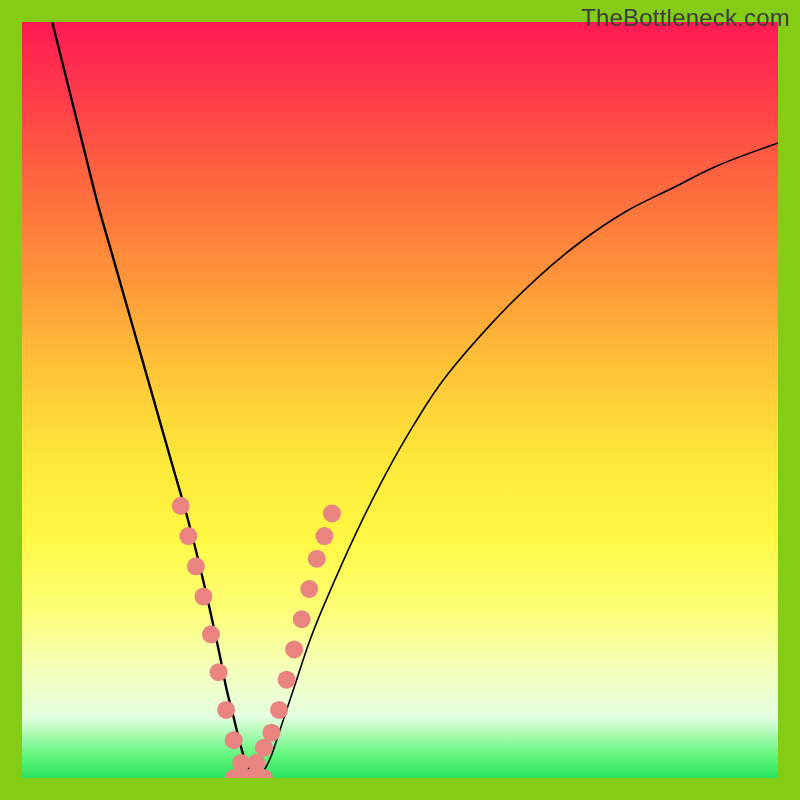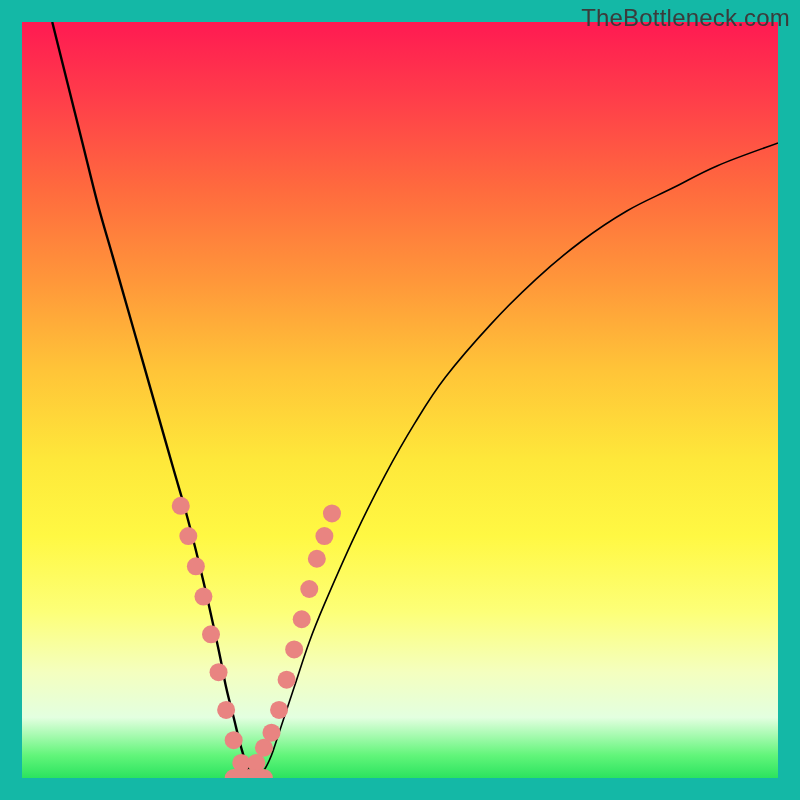--- a/index.html
+++ b/index.html
@@ -8,21 +8,21 @@
     background: #000;
     width: 800px;
     height: 800px;
     overflow: hidden;
     font-family: Arial, Helvetica, sans-serif;
   }
   .frame {
     position: relative;
     width: 800px;
     height: 800px;
-    background: #14b8a6;
+    background: #84cc16;
   }
   .plot-area {
     position: absolute;
     left: 22px;
     top: 22px;
     width: 756px;
     height: 756px;
     background: linear-gradient(to bottom,
       #ff1a52 0%,
       #ff3d4a 10%,

